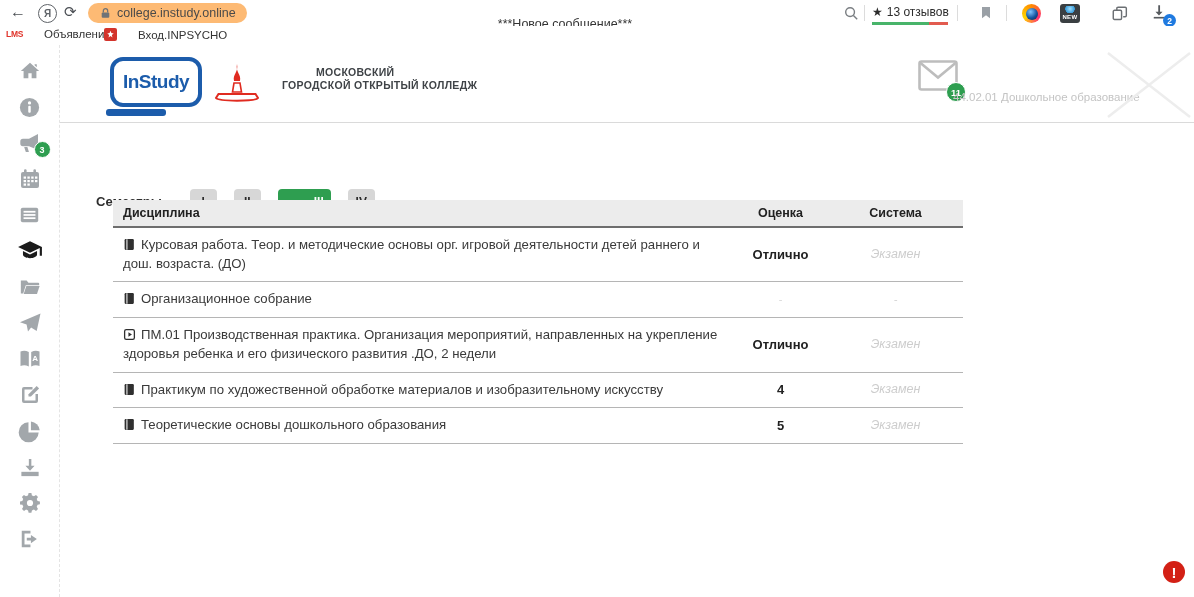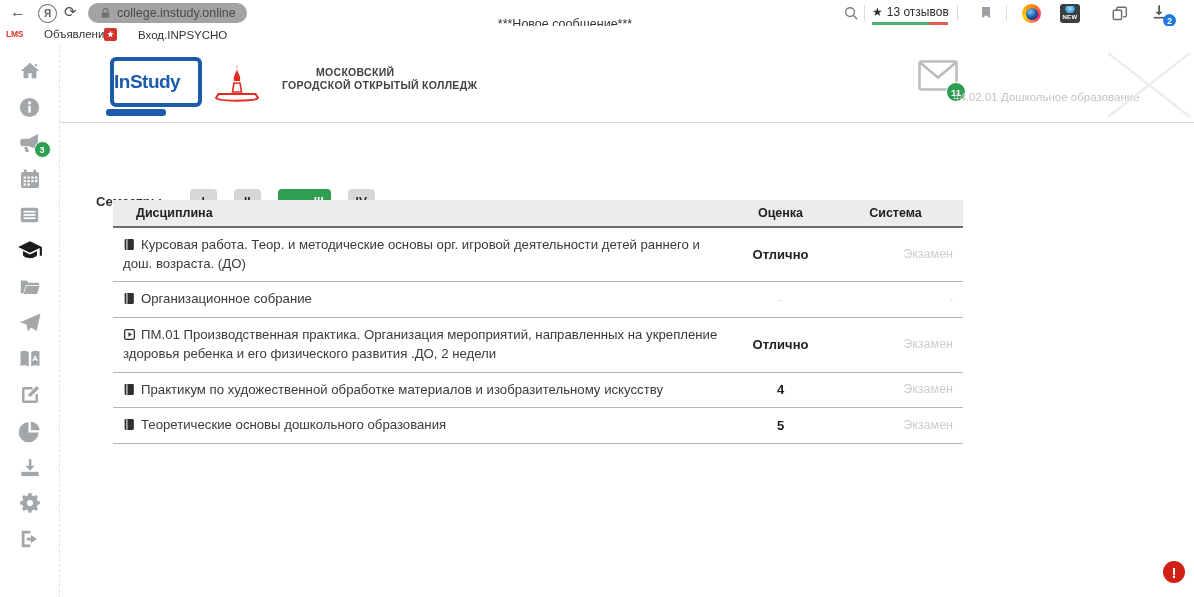--- a/index.html
+++ b/index.html
@@ -4,21 +4,21 @@
 <style>
   html,body{margin:0;padding:0;background:#fff;font-family:"Liberation Sans","DejaVu Sans",sans-serif;}
   #screen{position:relative;width:1194px;height:597px;overflow:hidden;background:#fff;}
   .abs{position:absolute;}
 
   
   .chrome{position:absolute;top:0;left:0;width:1194px;height:26px;background:#fff;}
   .nav-glyph{position:absolute;top:2px;font-size:15px;color:#4b4f54;cursor:pointer;line-height:20px;}
   .ya-circle{position:absolute;top:4px;left:38px;width:17px;height:17px;border:1.6px solid #5f6368;border-radius:50%;
              font-size:10px;font-weight:bold;color:#5f6368;display:flex;align-items:center;justify-content:center;}
-  .addr-pill{position:absolute;top:3px;left:88px;height:20px;background:#a3a3a3;border-radius:10px;
+  .addr-pill{position:absolute;top:3px;left:88px;height:20px;background:#fdba74;border-radius:10px;
              display:flex;align-items:center;gap:5px;padding:0 11px;font-size:12.5px;color:#4a4a4a;}
   .tab-title{position:absolute;top:5px;left:565px;transform:translateX(-50%);font-size:12.5px;color:#333;white-space:nowrap;margin-top:12px;}
   .vsep{position:absolute;top:5px;width:1px;height:16px;background:#dcdcdc;}
   .reviews{position:absolute;top:5px;left:872px;display:flex;align-items:center;gap:4px;font-size:12px;color:#2c2c2c;cursor:pointer;}
   .rev-bar{position:absolute;top:22px;left:872px;width:76px;height:3px;display:flex;}
   .rev-bar .g{background:#48b46a;width:57px;height:3px;}
   .rev-bar .r{background:#e25b4f;width:19px;height:3px;}
   .lens{position:absolute;top:4px;left:1022px;width:19px;height:19px;border-radius:50%;
         background:conic-gradient(#ff8a00,#ff2d78,#ffd500,#ff8a00);display:flex;align-items:center;justify-content:center;cursor:pointer;}
   .lens .inner{width:12px;height:12px;border-radius:50%;background:radial-gradient(circle at 38% 32%,#7ec4ff,#1455a0 55%,#0b2444);}
@@ -39,46 +39,46 @@
            display:flex;flex-direction:column;align-items:center;padding-top:14px;gap:12px;box-sizing:border-box;}
   .sb-item{position:relative;width:28px;height:24px;display:flex;align-items:center;justify-content:center;cursor:pointer;}
   .sb-item svg{fill:#a2a7ab;}
   .sb-item.active svg{fill:#1b1b1b;}
   .badge-green{position:absolute;background:#2e9e50;border:1.5px solid #fff;border-radius:50%;color:#fff;
                font-weight:bold;display:flex;align-items:center;justify-content:center;}
 
   
   .content{position:absolute;top:45px;left:60px;width:1134px;height:552px;background:#fff;}
   .page-header{position:absolute;top:0;left:0;width:1134px;height:77px;border-bottom:1px solid #dadada;}
-  .logo-box{position:absolute;top:12px;left:50px;width:84px;height:42px;border:4px solid #1c5cab;border-radius:6px;
-            display:flex;align-items:center;}
+  .logo-box{position:absolute;top:12px;left:50px;width:84px;height:42px;border:4px solid #1c5cab;border-radius:13px;
+            display:flex;align-items:center;justify-content:center;}
   .logo-box:after{content:"";position:absolute;left:-8px;bottom:-13px;width:60px;height:7px;background:#1c5cab;border-radius:3px;}
   .logo-text{font-size:19px;font-weight:bold;color:#1c5cab;letter-spacing:-.5px;}
   .college-name{position:absolute;top:21px;left:222px;font-size:10.5px;font-weight:bold;color:#3f4347;line-height:13px;letter-spacing:.3px;}
   .college-name .l1{padding-left:34px;}
   .mail-wrap{position:absolute;top:15px;left:858px;width:42px;height:36px;cursor:pointer;}
   .program{position:absolute;top:46px;left:893px;width:165px;font-size:11.5px;color:#c4c4c4;white-space:nowrap;}
   .x-placeholder{position:absolute;top:6px;left:1046px;}
 
   
   .semesters{position:absolute;top:100px;left:36px;display:flex;align-items:center;margin-top:44px;}
   .sem-label{font-size:13px;font-weight:bold;color:#2e2e2e;margin-right:28px;}
   .sem-btn{min-width:27px;height:25px;padding:0 7px;margin-right:17px;background:#d7d7d7;border-radius:4px;
            font-size:12px;font-weight:bold;color:#2b2b2b;display:flex;align-items:center;justify-content:center;
            box-sizing:border-box;cursor:pointer;}
   .sem-btn.active{background:#2e9e50;color:#fff;padding-left:36px;}
 
   
   .grades{position:absolute;top:155px;left:53px;width:850px;border-collapse:collapse;table-layout:fixed;}
-  .grades th{background:#ececec;font-size:12.5px;font-weight:bold;color:#222;padding:6px 23px;border-bottom:2px solid #6e6e6e;}
+  .grades th{background:#ececec;font-size:12.5px;font-weight:bold;color:#222;padding:6px 10px;border-bottom:2px solid #6e6e6e;}
   .grades th.c-disc{text-align:left;}
   .grades th.c-grade,.grades th.c-sys{text-align:center;}
   .grades td{border-bottom:1px solid #b5b5b5;padding:8px 10px;font-size:13.2px;color:#3a3a3a;line-height:1.42;vertical-align:middle;}
   .grades td.grade{text-align:center;font-weight:bold;font-size:13px;color:#222;}
-  .grades td.system{text-align:right;font-size:12.5px;color:#cdcdcd;}
+  .grades td.system{text-align:center;font-size:12.5px;color:#cdcdcd;font-style:italic;}
   .grades td.muted{color:#d8d8d8;font-weight:normal;font-size:11px;}
   .row-icon{display:inline-block;vertical-align:-2px;margin-right:5px;}
 
   .alert-circle{position:absolute;top:561px;left:1163px;width:22px;height:22px;border-radius:50%;background:#d32015;
                 color:#fff;font-size:15px;font-weight:bold;display:flex;align-items:center;justify-content:center;cursor:pointer;}
 </style>
 </head>
 <body>
 
 <div id="screen">

